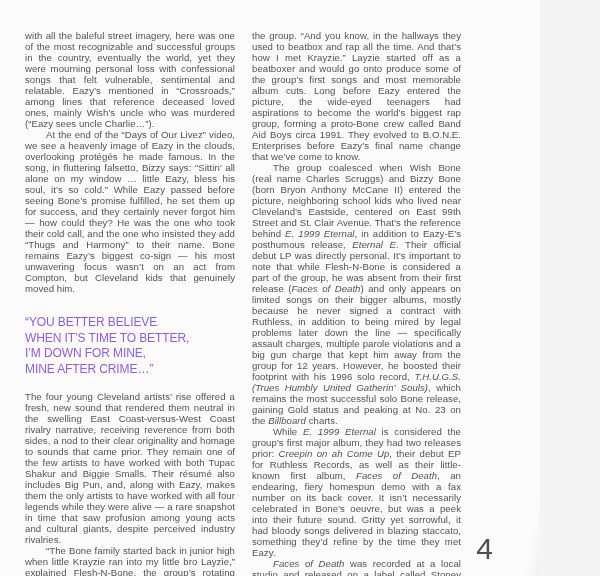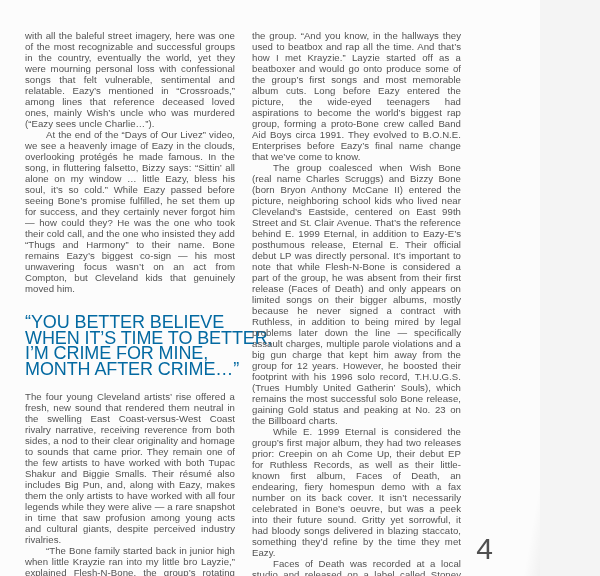--- a/index.html
+++ b/index.html
@@ -27,55 +27,55 @@
     font-size: 9.6px;
     line-height: 11px;
     color: #525252;
     text-align: justify;
     letter-spacing: 0.05px;
   }
   p.body-para.indent { text-indent: 21px; }
   p.body-para.jlast { text-align-last: justify; }
   .pull-quote {
     margin: 21px 0 14px 0;
-    color: #0369a1;
-    font-size: 18px;
+    color: #8b5cf6;
+    font-size: 12px;
     line-height: 15.6px;
     letter-spacing: -0.1px;
   }
   .pq-line { white-space: nowrap; }
   .page-number {
     position: absolute;
     right: 47px; bottom: 12px;
     font-size: 30px;
     line-height: 1;
     color: #4f4f4f;
   }
   .page-edge-shadow {
     position: absolute;
     right: 0; bottom: 0;
     width: 16px; height: 120px;
     background: linear-gradient(100deg, rgba(0,0,0,0) 55%, rgba(0,0,0,0.045) 100%);
     pointer-events: none;
   }
-  .ital { }
+  .ital { font-style: italic; }
 </style>
 </head>
 <body>
 
 <div class="page">
   <div class="columns">
     <div class="col left" id="col-left">
         <p class="body-para"><span>with all the baleful street imagery, here was one of the most recognizable and successful groups in the country, eventually the world, yet they were mourning personal loss with confessional songs that felt vulnerable, sentimental and relatable. Eazy’s mentioned in “Crossroads,” among lines that reference deceased loved ones, mainly Wish’s uncle who was murdered (“Eazy sees uncle Charlie…”).</span></p>
         <p class="body-para indent"><span>At the end of the “Days of Our Livez” video, we see a heavenly image of Eazy in the clouds, overlooking protégés he made famous. In the song, in fluttering falsetto, Bizzy says: “Sittin’ all alone on my window … little Eazy, bless his soul, it’s so cold.” While Eazy passed before seeing Bone’s promise fulfilled, he set them up for success, and they certainly never forgot him — how could they? He was the one who took their cold call, and the one who insisted they add “Thugs and Harmony” to their name. Bone remains Eazy’s biggest co-sign — his most unwavering focus wasn’t on an act from Compton, but Cleveland kids that genuinely moved him.</span></p>
         <div class="pull-quote">
           <div class="pq-line">“YOU BETTER BELIEVE</div>
           <div class="pq-line">WHEN IT’S TIME TO BETTER,</div>
-          <div class="pq-line">I’M CRIME FOR MINE,</div>
-          <div class="pq-line">MONTH AFTER CRIME…”</div>
+          <div class="pq-line">I’M DOWN FOR MINE,</div>
+          <div class="pq-line">MINE AFTER CRIME…”</div>
         </div>
         <p class="body-para"><span>The four young Cleveland artists’ rise offered a fresh, new sound that rendered them neutral in the swelling East Coast-versus-West Coast rivalry narrative, receiving reverence from both sides, a nod to their clear originality and homage to sounds that came prior. They remain one of the few artists to have worked with both Tupac Shakur and Biggie Smalls. Their résumé also includes Big Pun, and, along with Eazy, makes them the only artists to have worked with all four legends while they were alive — a rare snapshot in time that saw profusion among young acts and cultural giants, despite perceived industry rivalries.</span></p>
         <p class="body-para indent jlast"><span>“The Bone family started back in junior high when little Krayzie ran into my little bro Layzie,” explained Flesh-N-Bone, the group’s rotating fifth member born Stanley Howse, in a documentary film about</span></p>
       </div>
     <div class="col right" id="col-right">
         <p class="body-para"><span>the group. “And you know, in the hallways they used to beatbox and rap all the time. And that’s how I met Krayzie.” Layzie started off as a beatboxer and would go onto produce some of the group’s first songs and most memorable album cuts. Long before Eazy entered the picture, the wide-eyed teenagers had aspirations to become the world’s biggest rap group, forming a proto-Bone crew called Band Aid Boys circa 1991. They evolved to B.O.N.E. Enterprises before Eazy’s final name change that we’ve come to know.</span></p>
         <p class="body-para indent"><span>The group coalesced when Wish Bone (real name Charles Scruggs) and Bizzy Bone (born Bryon Anthony McCane II) entered the picture, neighboring school kids who lived near Cleveland’s Eastside, centered on East 99th Street and St. Clair Avenue. That’s the reference behind </span><span class="ital">E. 1999 Eternal</span><span>, in addition to Eazy-E’s posthumous release, </span><span class="ital">Eternal E</span><span>. Their official debut LP was directly personal. It’s important to note that while Flesh-N-Bone is considered a part of the group, he was absent from their first release (</span><span class="ital">Faces of Death</span><span>) and only appears on limited songs on their bigger albums, mostly because he never signed a contract with Ruthless, in addition to being mired by legal problems later down the line — specifically assault charges, multiple parole violations and a big gun charge that kept him away from the group for 12 years. However, he boosted their footprint with his 1996 solo record, </span><span class="ital">T.H.U.G.S. (Trues Humbly United Gatherin’ Souls)</span><span>, which remains the most successful solo Bone release, gaining Gold status and peaking at No. 23 on the </span><span class="ital">Billboard</span><span> charts.</span></p>
         <p class="body-para indent"><span>While </span><span class="ital">E. 1999 Eternal</span><span> is considered the group’s first major album, they had two releases prior: </span><span class="ital">Creepin on ah Come Up</span><span>, their debut EP for Ruthless Records, as well as their little-known first album, </span><span class="ital">Faces of Death</span><span>, an endearing, fiery homespun demo with a fax number on its back cover. It isn’t necessarily celebrated in Bone’s oeuvre, but was a peek into their future sound. Gritty yet sorrowful, it had bloody songs delivered in blazing staccato, something they’d refine by the time they met Eazy.</span></p>
         <p class="body-para indent jlast"><span class="ital">Faces of Death</span><span> was recorded at a local studio and released on a label called Stoney Burke in 1993. As aspiring rappers in pre-internet days, cold calls were made to record execs and anyone who would listen. On it, we hear songs like “Hell Sent,” where Krayzie (born Anthony Henderson) ferociously raps: “Sold my soul to</span></p>
       </div>

